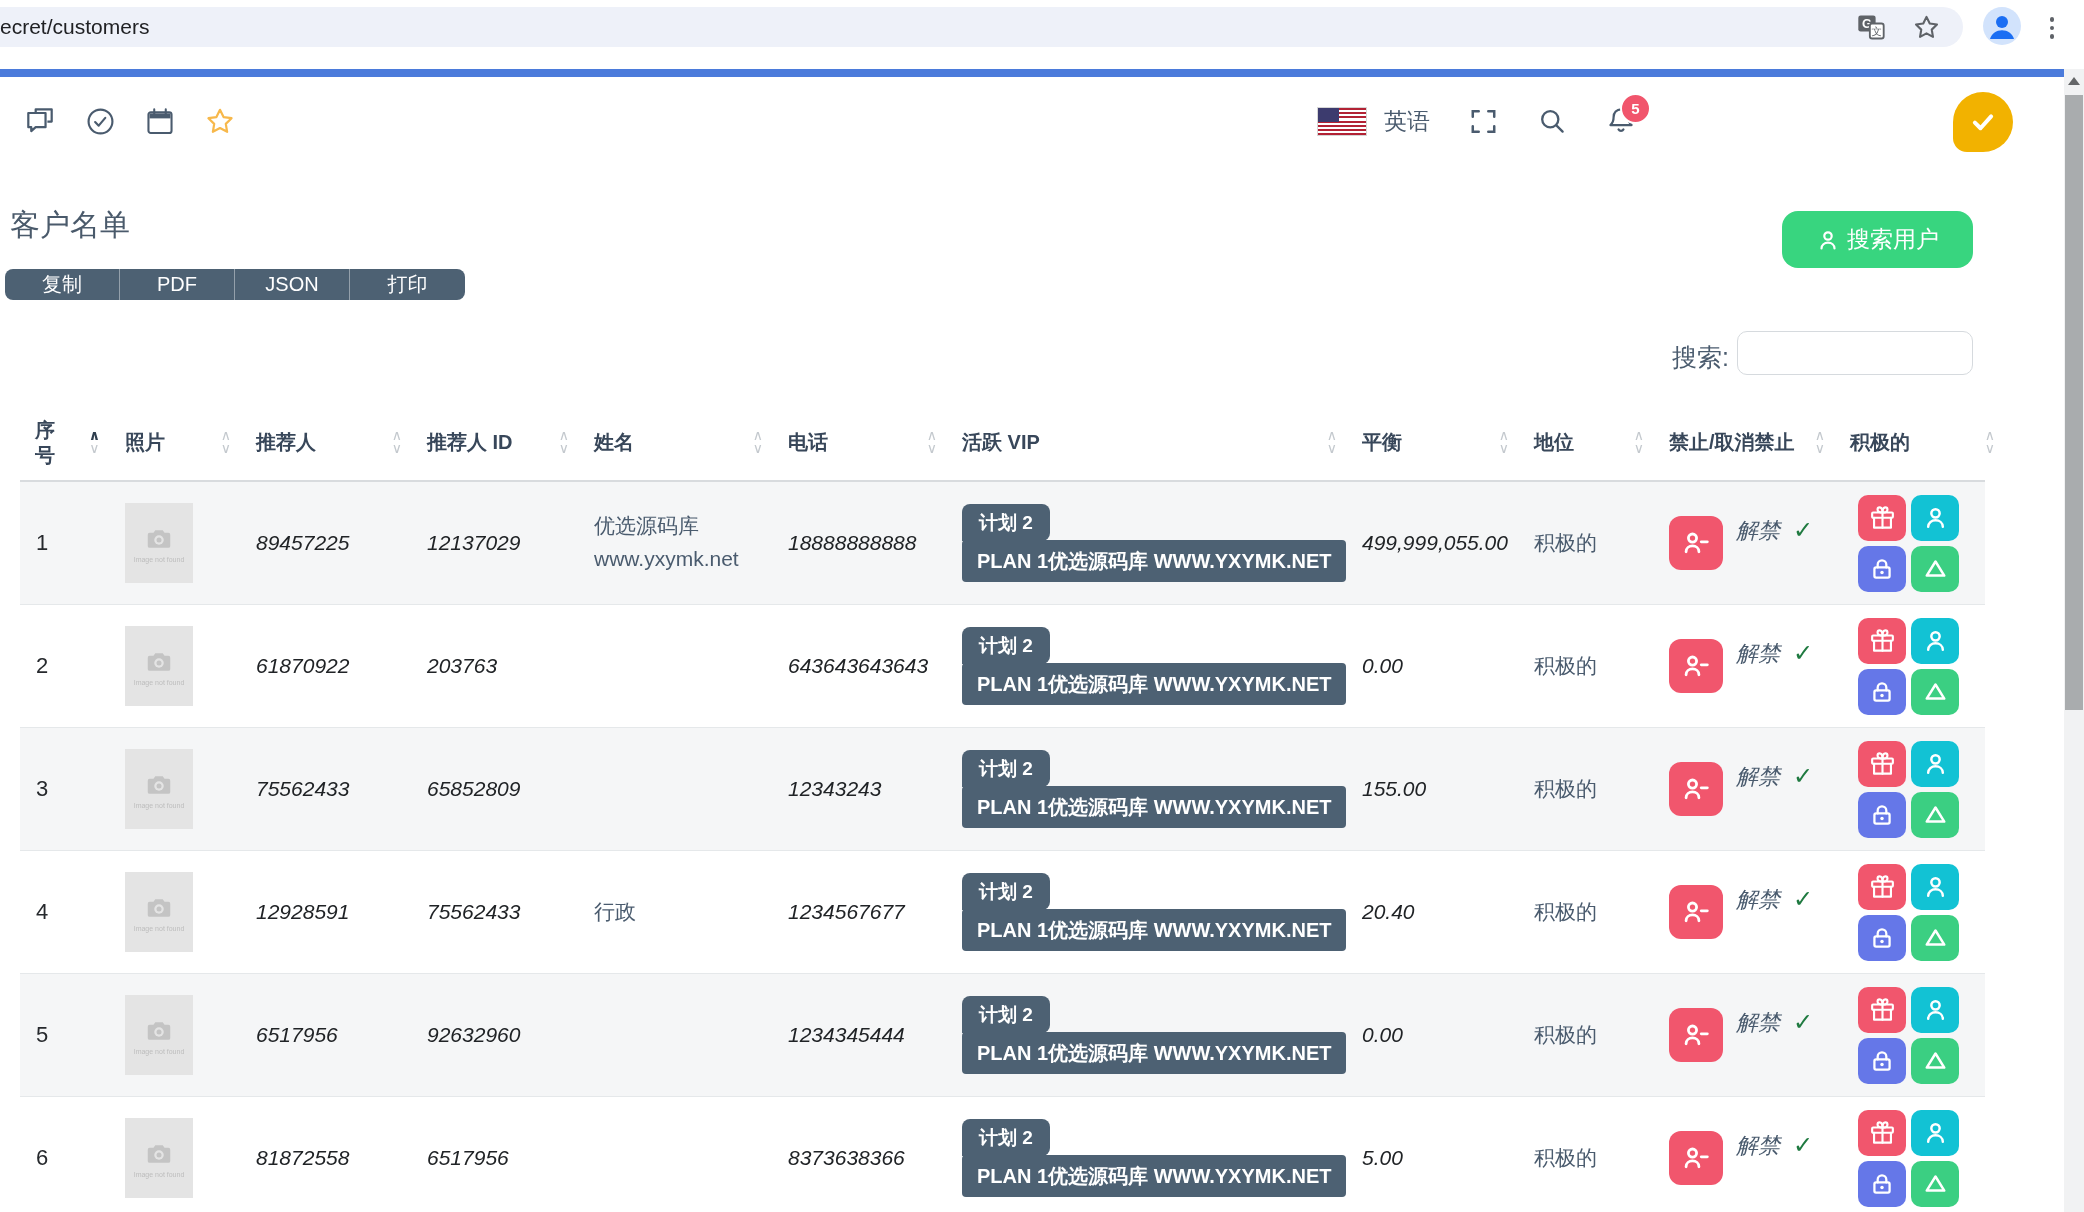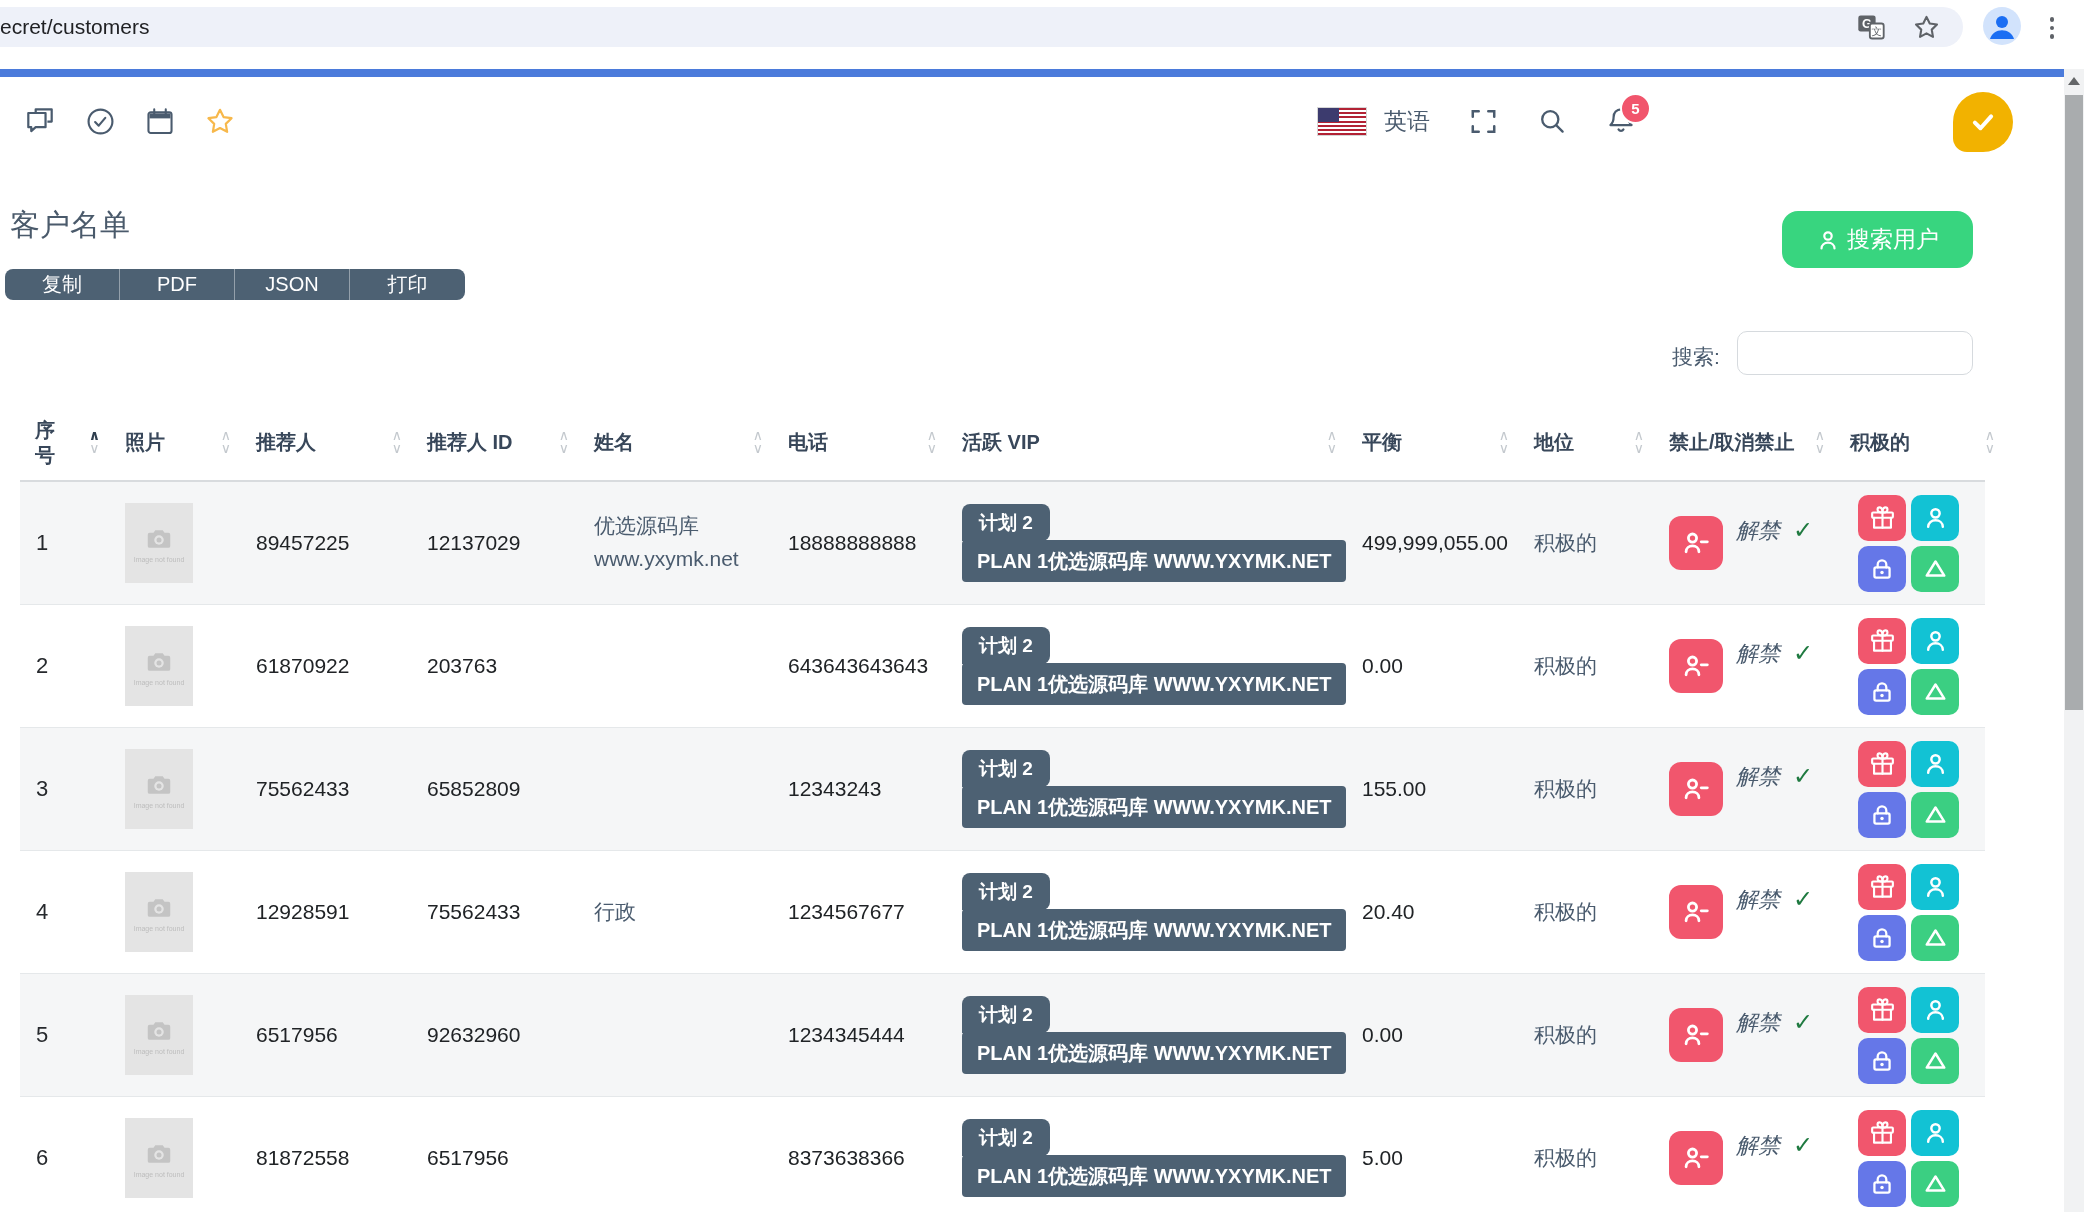--- a/index.html
+++ b/index.html
@@ -39,41 +39,41 @@
 
   
   .page-title{position:absolute;left:10px;top:205px;font-size:30px;color:#4a5a6b;}
   .export-group{position:absolute;left:5px;top:269px;display:flex;border-radius:8px;overflow:hidden;}
   .export-btn{width:115px;height:31px;background:#4d6173;color:#fff;font-size:20px;border:0;cursor:pointer;
       border-right:1px solid rgba(255,255,255,.4);display:flex;align-items:center;justify-content:center;
       font-family:inherit;}
   .export-btn:last-child{border-right:0;}
   .search-user-btn{position:absolute;left:1782px;top:211px;width:191px;height:57px;background:#38d57f;border:0;border-radius:16px;
       color:#fff;font-size:23px;display:flex;align-items:center;justify-content:center;gap:7px;cursor:pointer;font-family:inherit;}
-  .search-row-label{position:absolute;left:1672px;top:340px;font-size:21px;color:#4a5b6e;line-height:34px;}
+  .search-row-label{position:absolute;left:1672px;top:340px;font-size:25px;color:#4a5b6e;line-height:34px;}
   .search-input{position:absolute;left:1737px;top:331px;width:236px;height:44px;border:1px solid #d6dade;border-radius:10px;
       box-sizing:border-box;font-size:20px;padding:0 12px;outline:none;font-family:inherit;}
 
   
   .table-wrap{position:absolute;left:0;top:405px;width:1985px;}
   .tgrid{display:grid;grid-template-columns:90px 131px 171px 167px 194px 174px 400px 172px 135px 181px 170px;align-items:center;margin-left:20px;}
   .thead{height:75px;border-bottom:2px solid #d8dbde;}
   .hcell{display:flex;align-items:center;justify-content:space-between;padding:0 10px 0 15px;height:100%;cursor:pointer;}
   .hlabel{font-size:20px;font-weight:bold;color:#38475a;line-height:1.25;}
   .hlabel.narrow{width:24px;}
   .hlabel.wrap2{max-width:128px;}
   .sort{display:flex;flex-direction:column;align-items:center;line-height:11px;}
   .sort i{font-style:normal;font-size:14px;color:#c4c9ce;display:block;height:13px;}
   .sort i.active{color:#2f3e4e;font-weight:bold;}
 
   .trow{height:122px;border-bottom:1px solid #e5e8ea;background:#fff;}
   .trow.striped{background:#f5f6f7;}
   .cell{padding-left:15px;box-sizing:border-box;}
   .c-seq{font-size:22px;color:#26292d;padding-left:16px;}
-  .c-num{font-size:21px;color:#202326;}
+  .c-num{font-size:21px;color:#202326;font-style:italic;}
   .c-name{font-size:21px;color:#4a5b6e;line-height:1.55;}
   .photo-ph{width:68px;height:80px;background:#e4e4e4;display:flex;flex-direction:column;align-items:center;justify-content:center;cursor:pointer;}
   .photo-cap{font-size:7px;color:#bdbdbd;margin-top:2px;white-space:nowrap;}
   .c-vip{display:flex;flex-direction:column;align-items:flex-start;}
   .badge{background:#4d6173;color:#fff;font-weight:bold;border-radius:4px;display:inline-flex;align-items:center;white-space:nowrap;}
   .badge-sm{font-size:19px;height:37px;padding:0 17px;border-radius:8px 8px 8px 0;}
   .badge-lg{font-size:20px;height:42px;padding:0 15px;margin-top:-1px;}
   .c-status{font-size:21px;color:#4a5b6e;}
   .c-ban{display:flex;align-items:flex-start;gap:13px;font-style:italic;}
   .ban-btn{width:54px;height:54px;border-radius:12px;background:#f1566d;border:0;display:flex;align-items:center;justify-content:center;cursor:pointer;}

